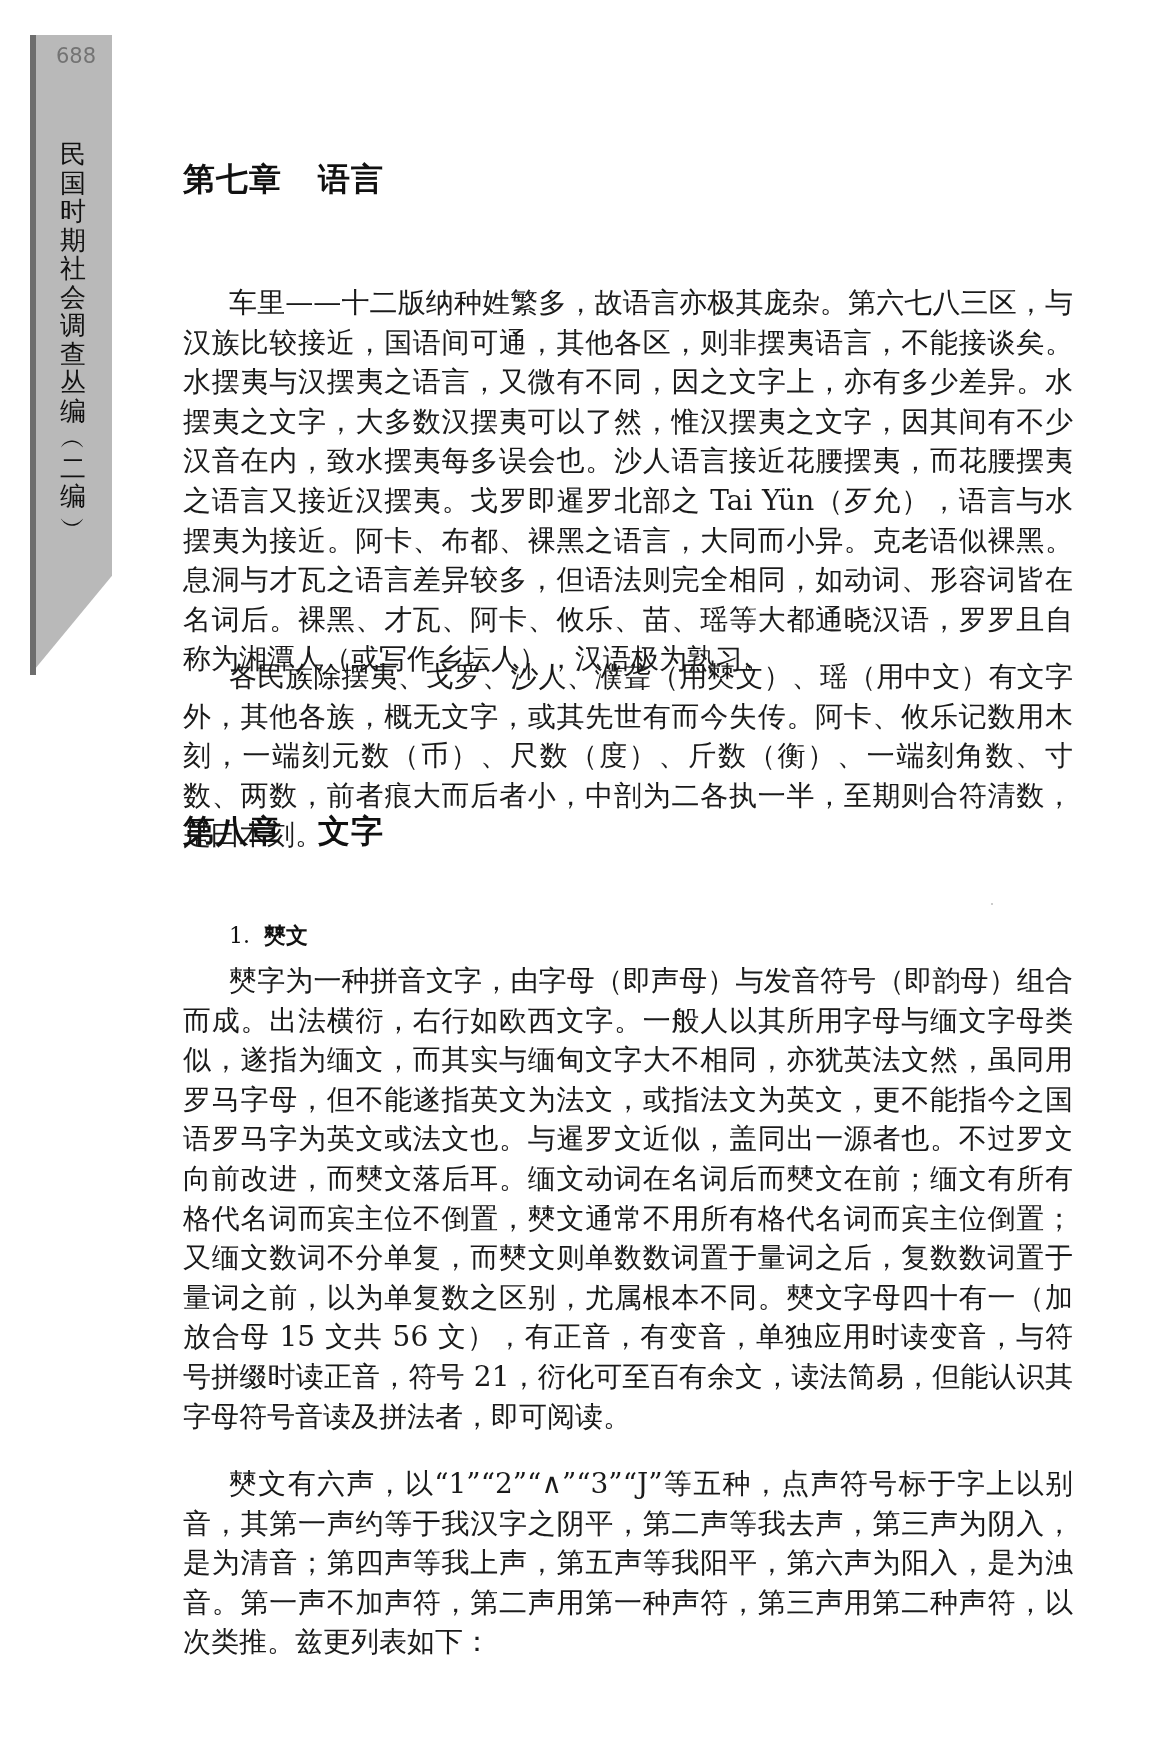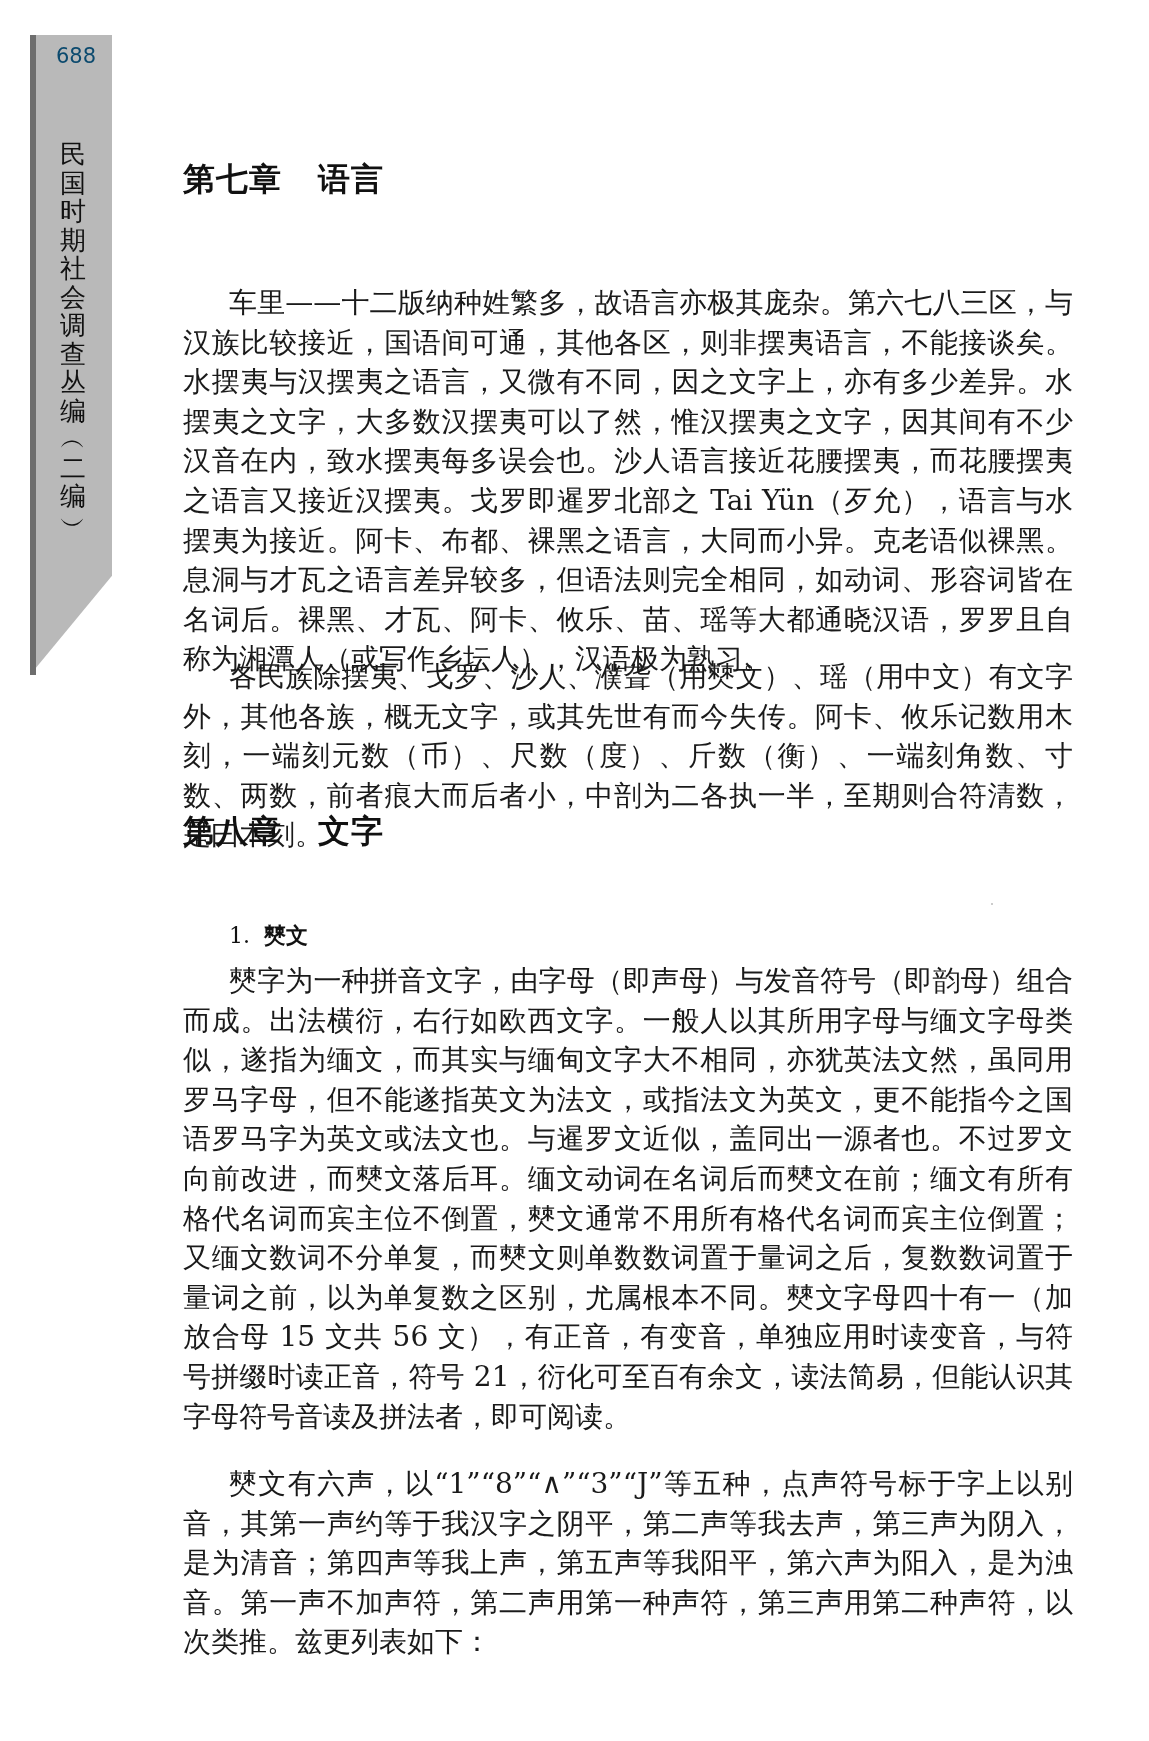--- a/index.html
+++ b/index.html
@@ -33,21 +33,21 @@
       height: 640px;
       background: #6e6e6e;
       clip-path: polygon(0 0, 100% 0, 100% 100%, 0 100%);
     }
     .page-number {
       position: absolute;
       left: 56px;
       top: 44px;
       font-family: "DejaVu Sans", "Liberation Sans", sans-serif;
       font-size: 21px;
-      color: #0c4a6e;
+      color: #737373;
       letter-spacing: 0px;
     }
     .series-title {
       position: absolute;
       left: 55px;
       top: 140px;
       width: 36px;
       font-family: "DejaVu Sans", "Liberation Sans", sans-serif;
       font-size: 26px;
       line-height: 28.5px;
@@ -146,16 +146,16 @@
 
   <div class="chapter-title ch8">
     <span>第八章</span><span class="gap"></span><span>文字</span>
   </div>
 
   <div class="section-heading">
     <span class="num">1.</span><span class="txt">僰文</span>
   </div>
 
   <p class="para p3">僰字为一种拼音文字，由字母（即声母）与发音符号（即韵母）组合而成。出法横衍，右行如欧西文字。一般人以其所用字母与缅文字母类似，遂指为缅文，而其实与缅甸文字大不相同，亦犹英法文然，虽同用罗马字母，但不能遂指英文为法文，或指法文为英文，更不能指今之国语罗马字为英文或法文也。与暹罗文近似，盖同出一源者也。不过罗文向前改进，而僰文落后耳。缅文动词在名词后而僰文在前；缅文有所有格代名词而宾主位不倒置，僰文通常不用所有格代名词而宾主位倒置；又缅文数词不分单复，而僰文则单数数词置于量词之后，复数数词置于量词之前，以为单复数之区别，尤属根本不同。僰文字母四十有一（加放合母 15 文共 56 文），有正音，有变音，单独应用时读变音，与符号拼缀时读正音，符号 21，衍化可至百有余文，读法简易，但能认识其字母符号音读及拼法者，即可阅读。</p>
-  <p class="para p4">僰文有六声，以“1”“8”“∧”“3”“J”等五种，点声符号标于字上以别音，其第一声约等于我汉字之阴平，第二声等我去声，第三声为阴入，是为清音；第四声等我上声，第五声等我阳平，第六声为阳入，是为浊音。第一声不加声符，第二声用第一种声符，第三声用第二种声符，以次类推。兹更列表如下：</p>
+  <p class="para p4">僰文有六声，以“1”“2”“∧”“3”“J”等五种，点声符号标于字上以别音，其第一声约等于我汉字之阴平，第二声等我去声，第三声为阴入，是为清音；第四声等我上声，第五声等我阳平，第六声为阳入，是为浊音。第一声不加声符，第二声用第一种声符，第三声用第二种声符，以次类推。兹更列表如下：</p>
 </div>
 
 <div class="speck" style="left:991px; top:903px;"></div>
 
 </body></html>

